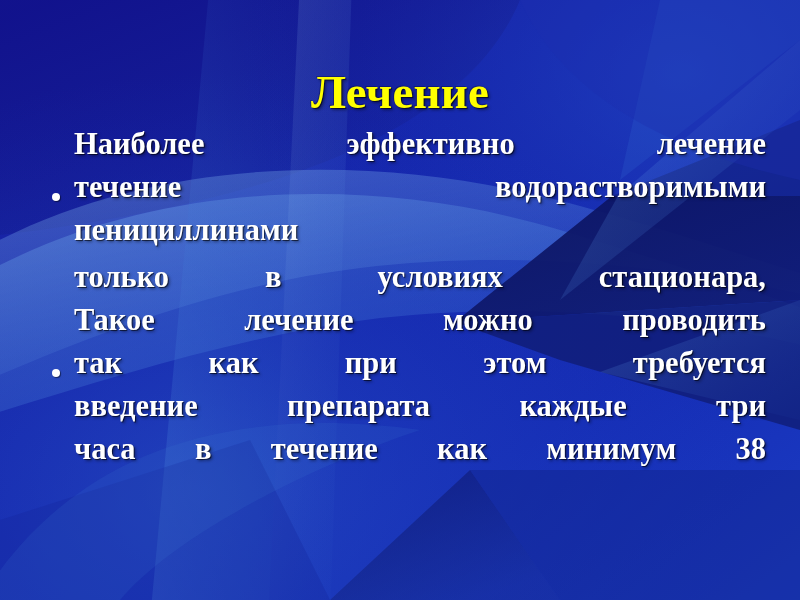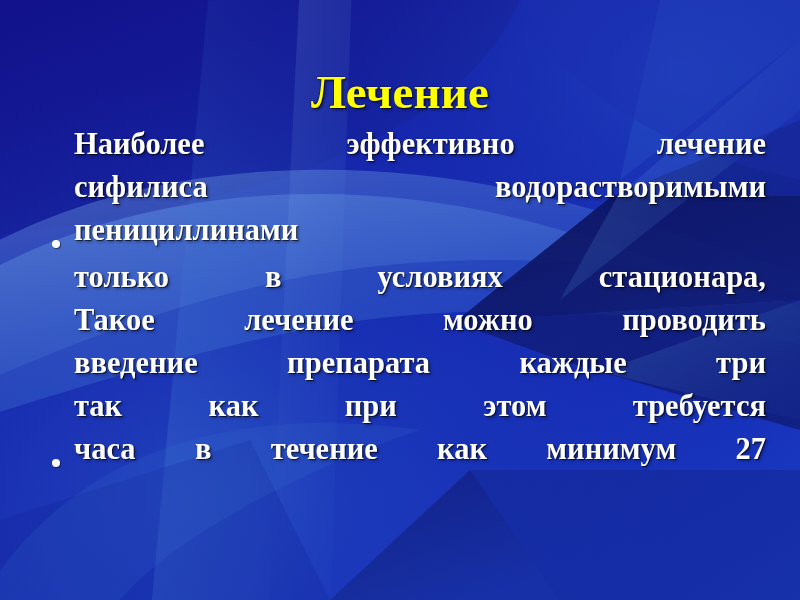--- a/index.html
+++ b/index.html
@@ -62,21 +62,21 @@
 
   #body-block {
     position: absolute;
     left: 52px;
     right: 34px;
     top: 123px;
   }
 
   .bullet-row {
     display: flex;
-    align-items: flex-end;
+    align-items: center;
     margin: 0 0 4px 0;
   }
   .bullet-marker {
     flex: 0 0 auto;
     width: 22px;
     padding-top: 16px;
     text-align: left;
   }
   .bullet-dot {
     display: inline-block;
@@ -214,33 +214,33 @@
     </div>
 
     <div id="body-block">
 
       <div class="bullet-row">
         <div class="bullet-marker">
           <span class="bullet-dot"></span>
         </div>
         <div class="bullet-text">
           <span class="jline">Наиболее эффективно лечение</span>
-          <span class="jline">сифилиса водорастворимыми</span>
+          <span class="jline">течение водорастворимыми</span>
           <span class="jline last">пенициллинами</span>
         </div>
       </div>
 
       <div class="bullet-row">
         <div class="bullet-marker">
           <span class="bullet-dot"></span>
         </div>
         <div class="bullet-text">
           <span class="jline">только в условиях стационара,</span>
           <span class="jline">Такое лечение можно проводить</span>
+          <span class="jline">так как при этом требуется</span>
           <span class="jline">введение препарата каждые три</span>
-          <span class="jline">так как при этом требуется</span>
-          <span class="jline">часа в течение как минимум 27</span>
+          <span class="jline">часа в течение как минимум 38</span>
         </div>
       </div>
 
     </div>
   </div>
 </div>
 
 </body></html>

